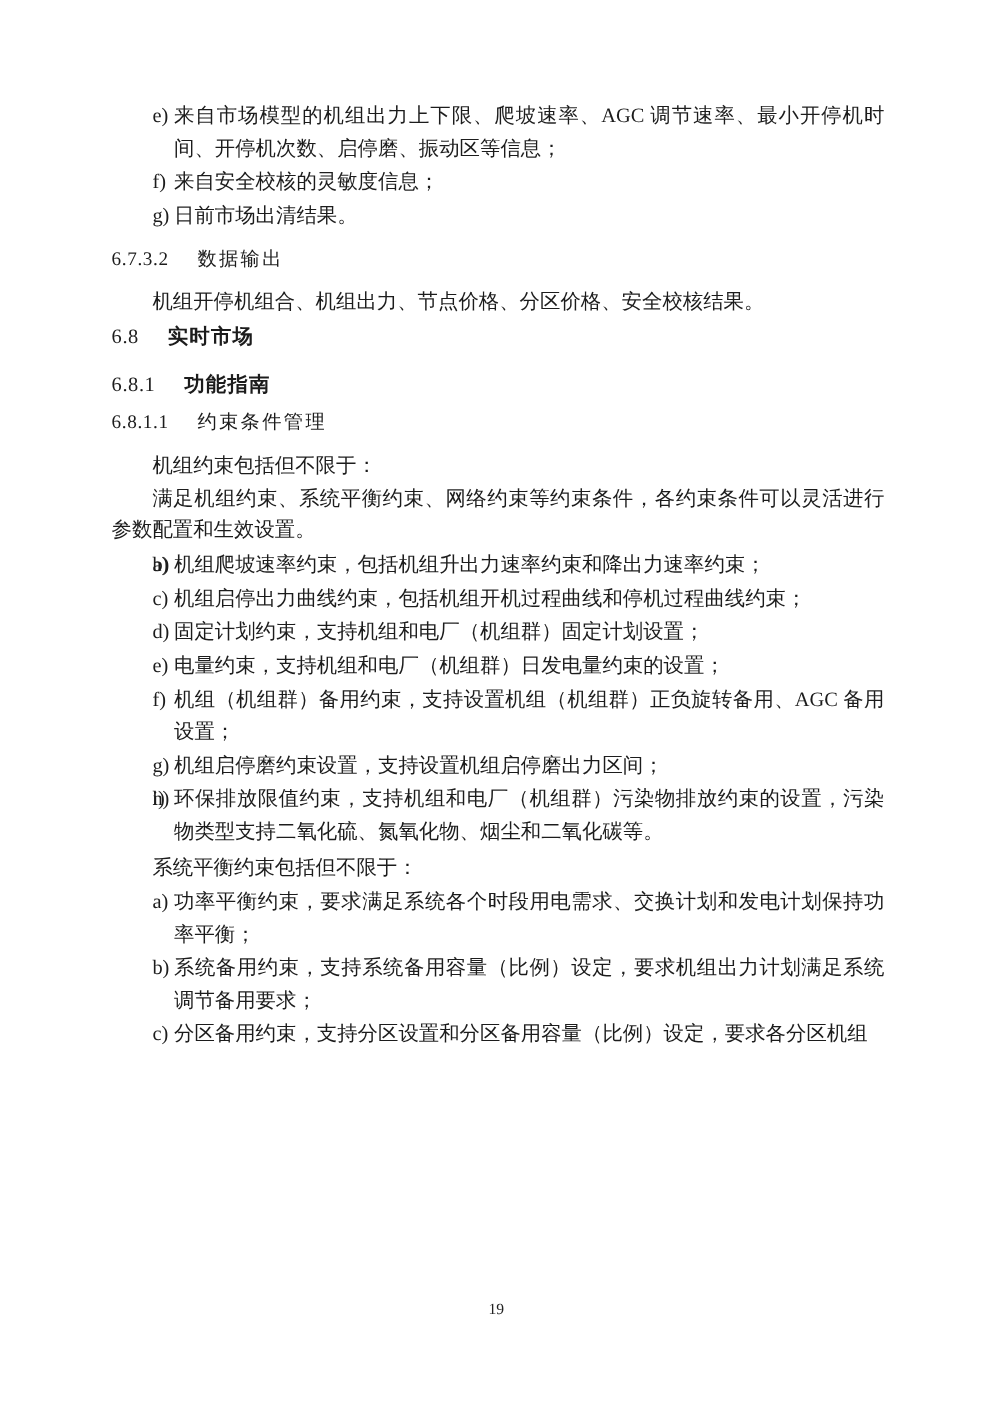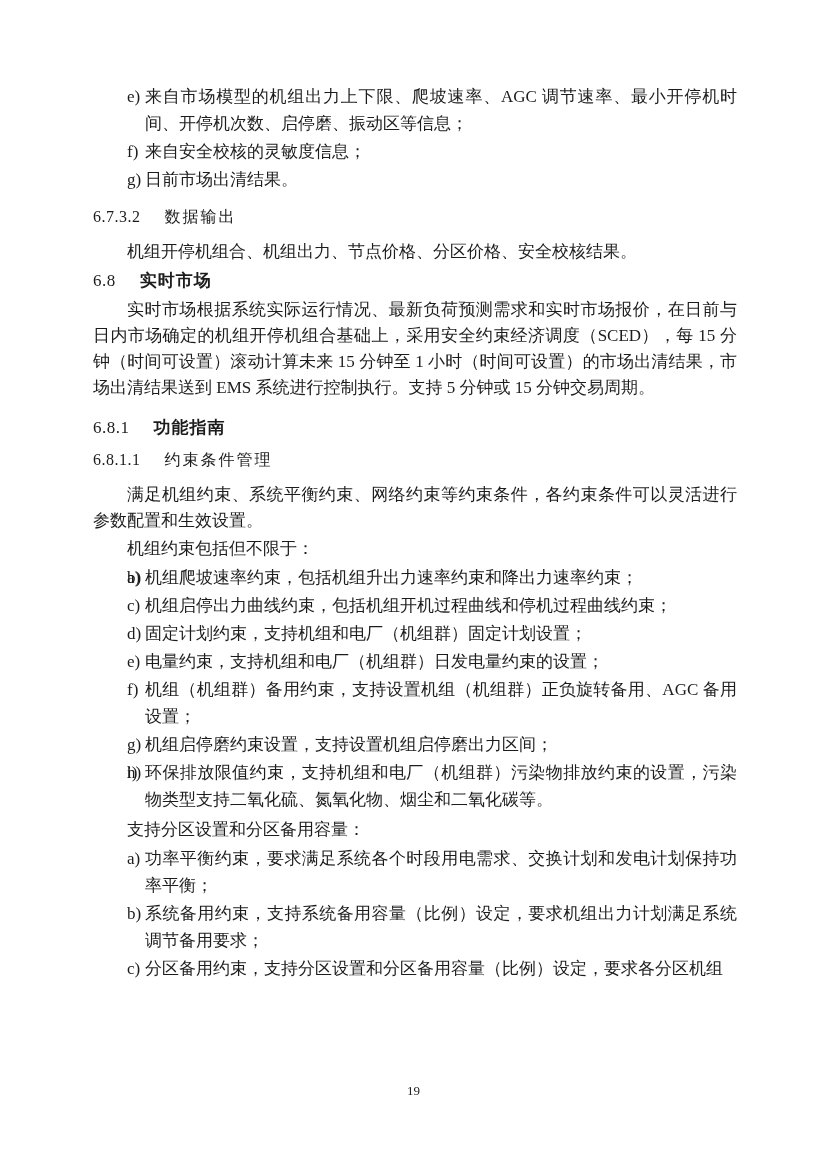--- a/index.html
+++ b/index.html
@@ -109,33 +109,32 @@
     <div class="hd hd-l4 b-h4-1">
       <span class="num">6.7.3.2</span><span class="ttl">数据输出</span>
     </div>
 
     <div class="para b-para-1">机组开停机组合、机组出力、节点价格、分区价格、安全校核结果。</div>
 
     <div class="hd hd-bold b-h2">
       <span class="num">6.8</span><span class="ttl">实时市场</span>
     </div>
 
-    <div class="para b-para-2">实时市场根据系统实际运行情况、最新负荷预测需求和实时市场报价，在日前与日内市场确定的机组开停机组合基础上，采用安全约束经济调度（SCED），每 15 分钟（时间可设置）滚动计算未来 15 分钟至 1 小时（时间可设置）的市场出清结果，市场出清结果送到 EMS 系统进行控制执行。支持 5 分钟或 15 分钟交易周期。</div>
 
     <div class="hd hd-bold b-h3">
       <span class="num">6.8.1</span><span class="ttl">功能指南</span>
     </div>
 
     <div class="hd hd-l4 b-h4-2">
       <span class="num">6.8.1.1</span><span class="ttl">约束条件管理</span>
     </div>
 
+    <div class="para b-lead-1">机组约束包括但不限于：</div>
+
     <div class="para b-para-3">满足机组约束、系统平衡约束、网络约束等约束条件，各约束条件可以灵活进行参数配置和生效设置。</div>
-
-    <div class="para b-lead-1">机组约束包括但不限于：</div>
 
     <div class="alpha-list">
       <div class="li">
         <span class="mk">a)</span>
       </div>
       <div class="li">
         <span class="mk">b)</span>
         <span>机组爬坡速率约束，包括机组升出力速率约束和降出力速率约束；</span>
       </div>
       <div class="li">
@@ -160,21 +159,21 @@
       </div>
       <div class="li">
         <span class="mk">h)</span>
       </div>
       <div class="li">
         <span class="mk">i)</span>
         <span>环保排放限值约束，支持机组和电厂（机组群）污染物排放约束的设置，污染物类型支持二氧化硫、氮氧化物、烟尘和二氧化碳等。</span>
       </div>
     </div>
 
-    <div class="para b-lead-2">支持分区设置和分区备用容量：</div>
+    <div class="para b-lead-2">系统平衡约束包括但不限于：</div>
 
     <div class="alpha-list">
       <div class="li">
         <span class="mk">a)</span>
         <span>功率平衡约束，要求满足系统各个时段用电需求、交换计划和发电计划保持功率平衡；</span>
       </div>
       <div class="li">
         <span class="mk">b)</span>
         <span>系统备用约束，支持系统备用容量（比例）设定，要求机组出力计划满足系统调节备用要求；</span>
       </div>

